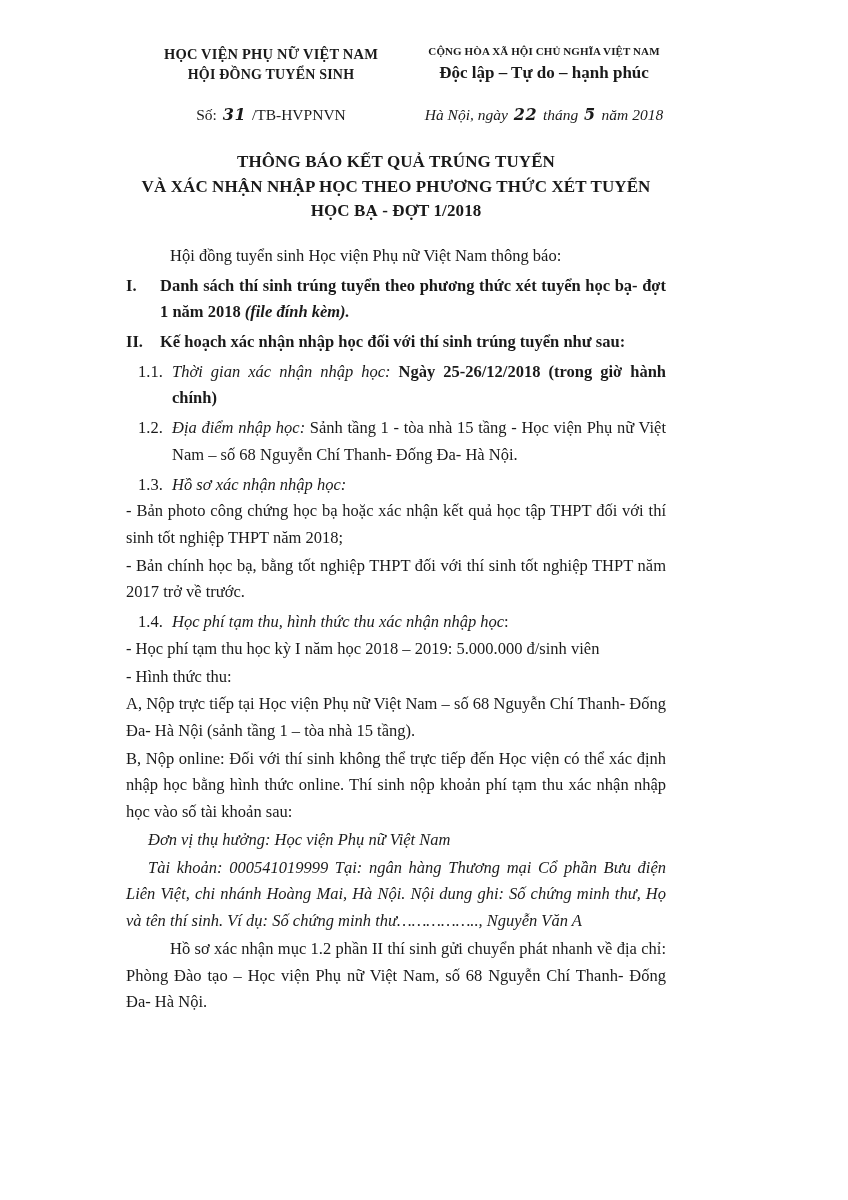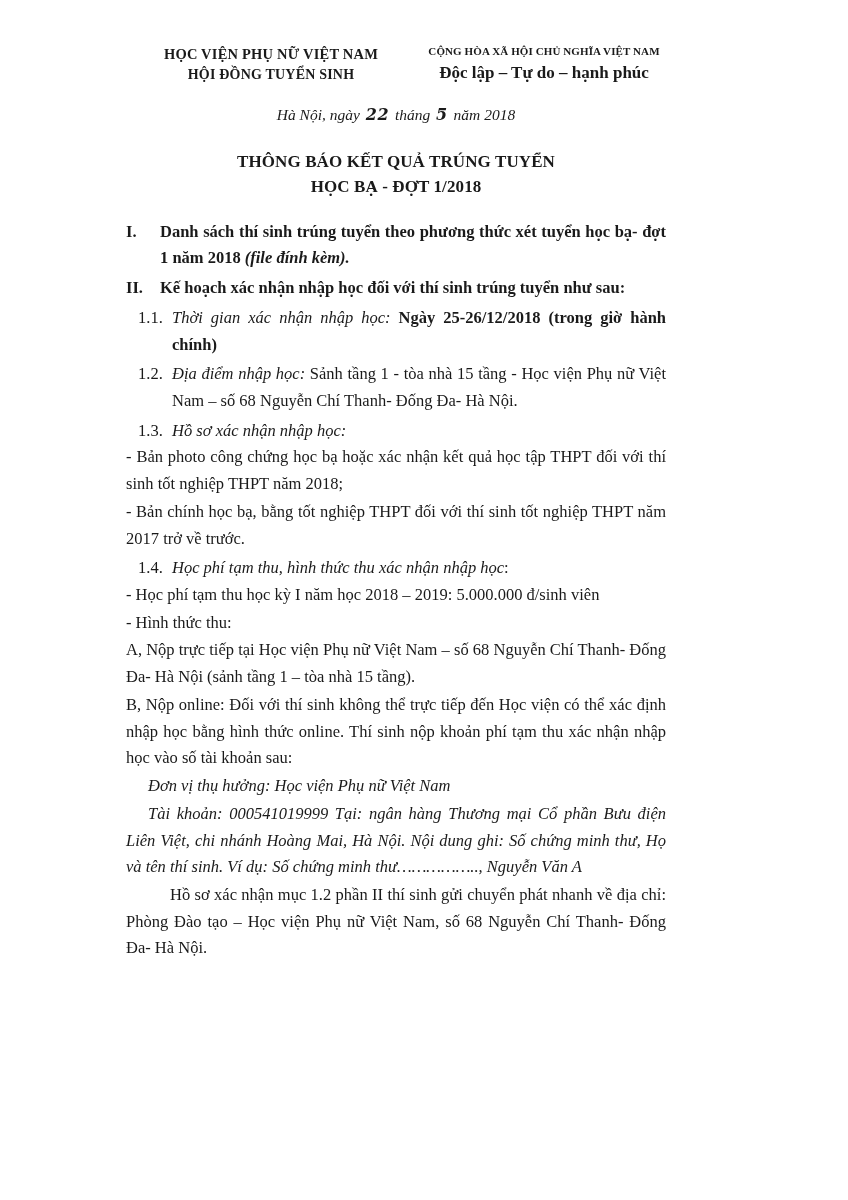--- a/index.html
+++ b/index.html
@@ -155,36 +155,43 @@
       <div class="org-line">HỌC VIỆN PHỤ NỮ VIỆT NAM</div>
       <div class="org-line small">HỘI ĐỒNG TUYỂN SINH</div>
     </div>
     <div class="header-right">
       <div class="nation-line">CỘNG HÒA XÃ HỘI CHỦ NGHĨA VIỆT NAM</div>
       <div class="motto">Độc lập – Tự do – hạnh phúc</div>
     </div>
   </div>
 
   <div class="numrow">
+    <div class="numrow-left">
+      <span>Số:</span>
+      <span class="hand">31</span>
+      <span>/TB-HVPNVN</span>
+    </div>
     <div class="numrow-right">
       <span>Hà Nội, ngày</span>
       <span class="hand">22</span>
       <span>tháng</span>
       <span class="hand">5</span>
       <span>năm 2018</span>
     </div>
   </div>
 
   <div class="title-block">
     <div class="title-line">THÔNG BÁO KẾT QUẢ TRÚNG TUYỂN</div>
+    <div class="title-line">VÀ XÁC NHẬN NHẬP HỌC THEO PHƯƠNG THỨC XÉT TUYỂN</div>
     <div class="title-line">HỌC BẠ - ĐỢT 1/2018</div>
   </div>
 
   <div class="body">
 
+    <p class="p indent">Hội đồng tuyển sinh Học viện Phụ nữ Việt Nam thông báo:</p>
 
     <div class="numbered gap-top">
       <div class="lbl">I.</div>
       <div class="txt">
         <span class="b">Danh sách thí sinh trúng tuyển theo phương thức xét tuyển học bạ- đợt 1 năm 2018</span>
         <span class="bi">(file đính kèm).</span>
       </div>
     </div>
 
     <div class="numbered gap-top">

